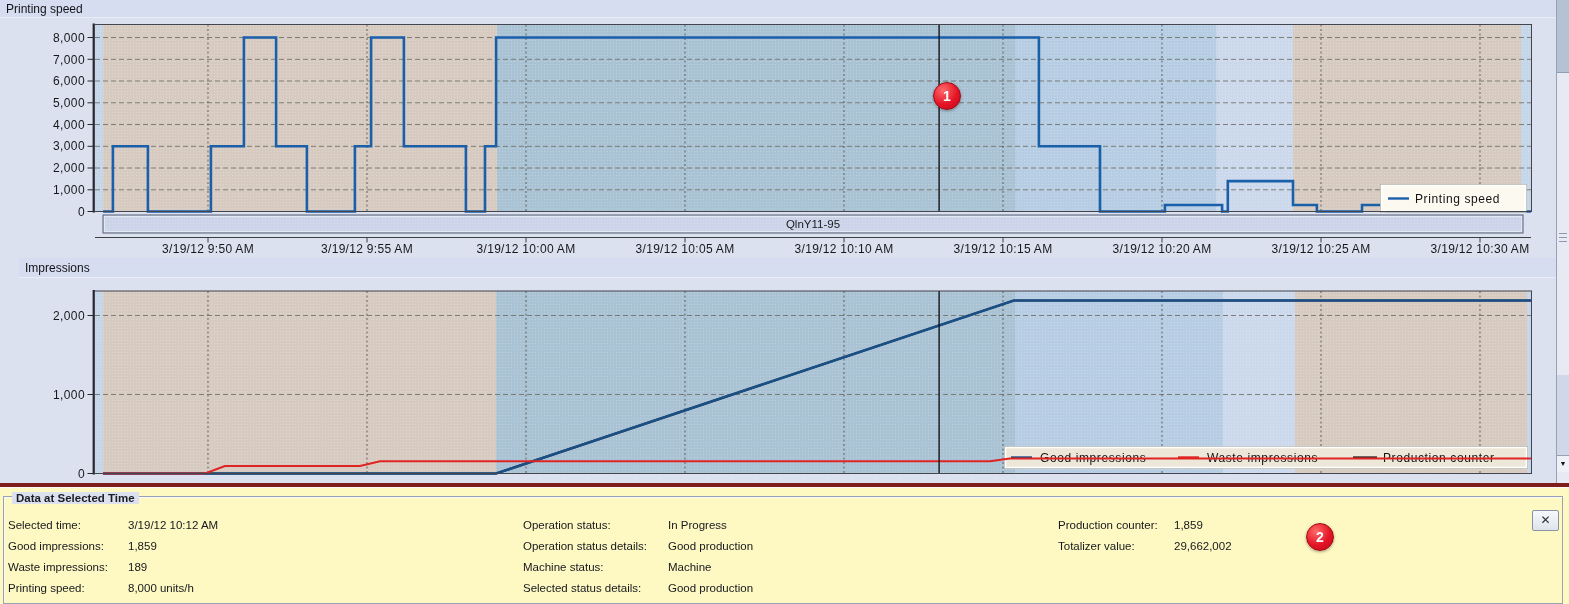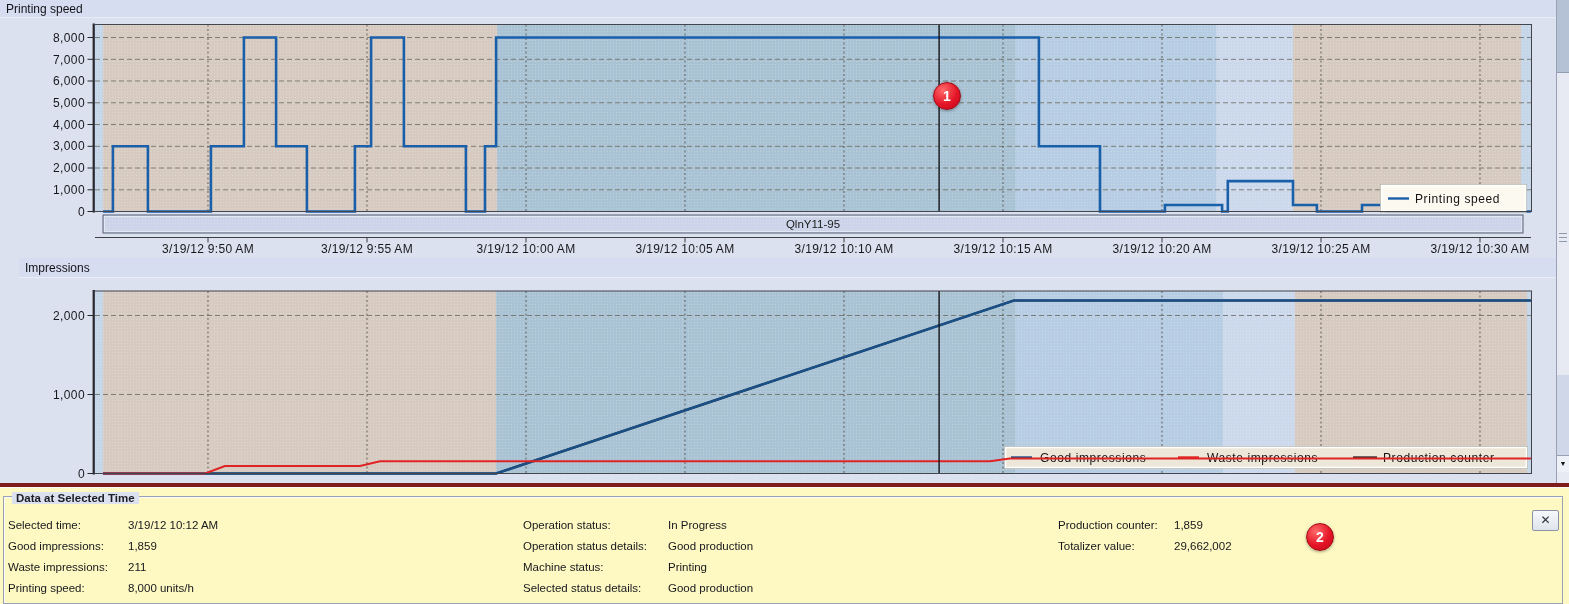--- a/index.html
+++ b/index.html
@@ -209,40 +209,40 @@
       <div class="drow r1">
           <span class="lbl">Selected time:</span>
           <span class="val">3/19/12 10:12 AM</span>
         </div>
       <div class="drow r2">
           <span class="lbl">Good impressions:</span>
           <span class="val">1,859</span>
         </div>
       <div class="drow r3">
           <span class="lbl">Waste impressions:</span>
-          <span class="val">211</span>
+          <span class="val">189</span>
         </div>
       <div class="drow r4">
           <span class="lbl">Printing speed:</span>
           <span class="val">8,000 units/h</span>
         </div>
     </div>
 
     <div id="dcol2" class="dcol">
       <div class="drow r1">
           <span class="lbl">Operation status:</span>
           <span class="val">In Progress</span>
         </div>
       <div class="drow r2">
           <span class="lbl">Operation status details:</span>
           <span class="val">Good production</span>
         </div>
       <div class="drow r3">
           <span class="lbl">Machine status:</span>
-          <span class="val">Printing</span>
+          <span class="val">Machine</span>
         </div>
       <div class="drow r4">
           <span class="lbl">Selected status details:</span>
           <span class="val">Good production</span>
         </div>
     </div>
 
     <div id="dcol3" class="dcol">
       <div class="drow r1">
           <span class="lbl">Production counter:</span>

